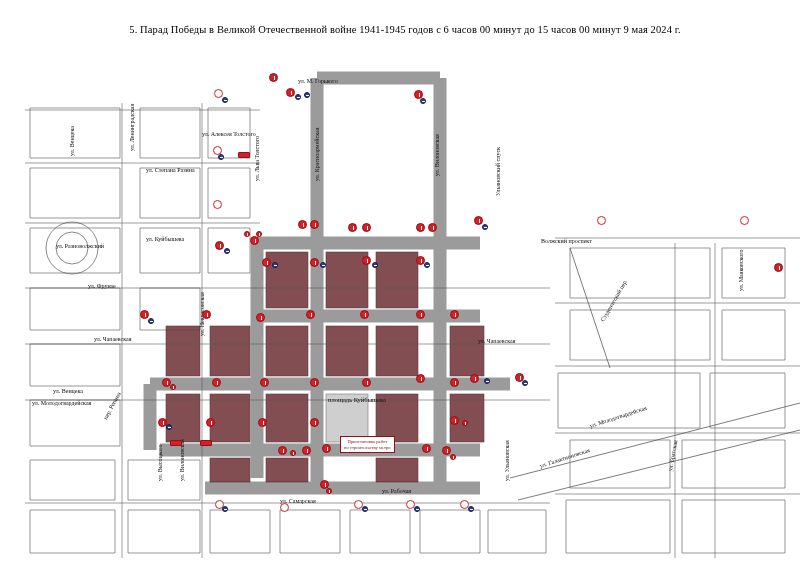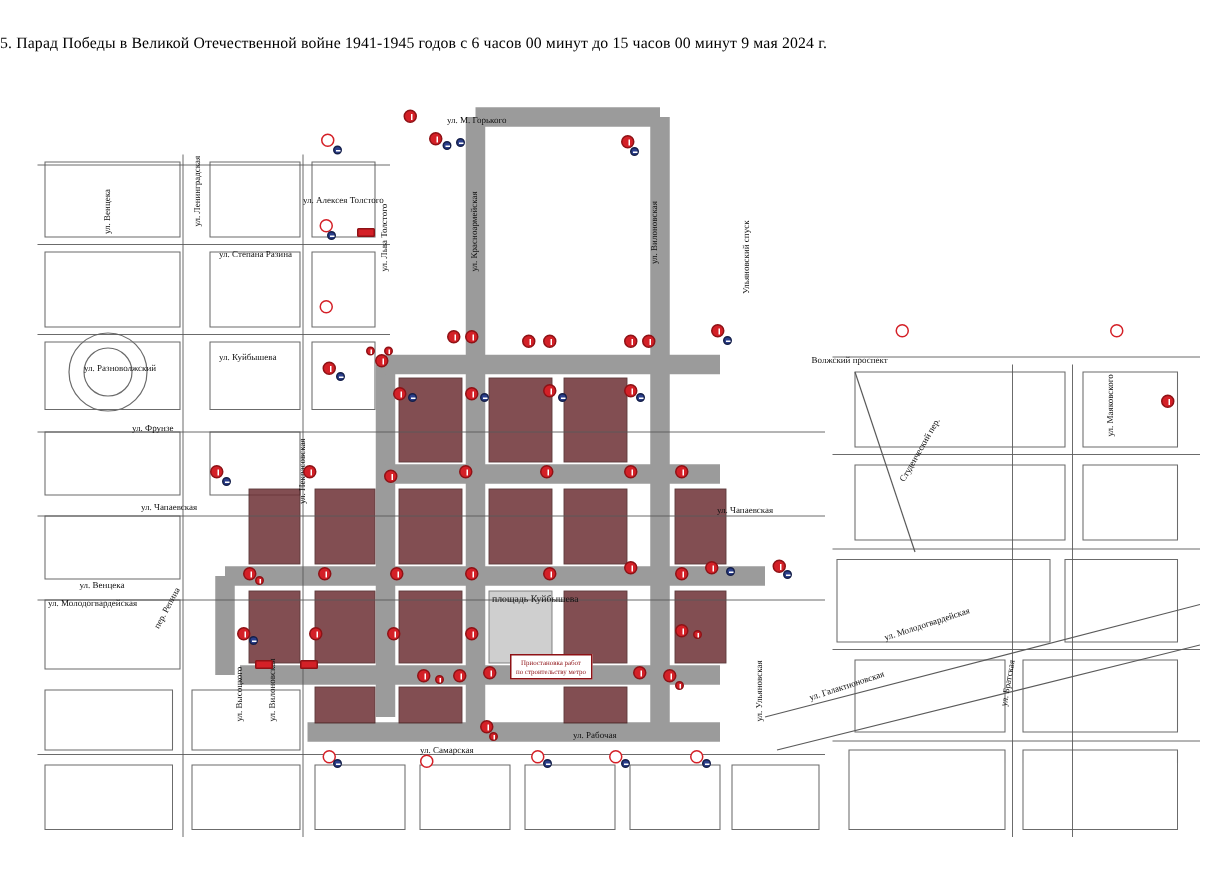--- a/index.html
+++ b/index.html
@@ -18,21 +18,21 @@
     position: relative;
     width: 810px;
     height: 580px;
     background: #ffffff;
   }
   #title {
     position: absolute;
     left: 0;
     top: 24px;
     width: 810px;
-    text-align: left;
+    text-align: center;
     font-size: 10.5px;
     font-family: "Liberation Serif", serif;
     color: #000000;
     letter-spacing: 0.1px;
   }
   #map-area {
     position: absolute;
     left: 10px;
     top: 48px;
     width: 790px;

